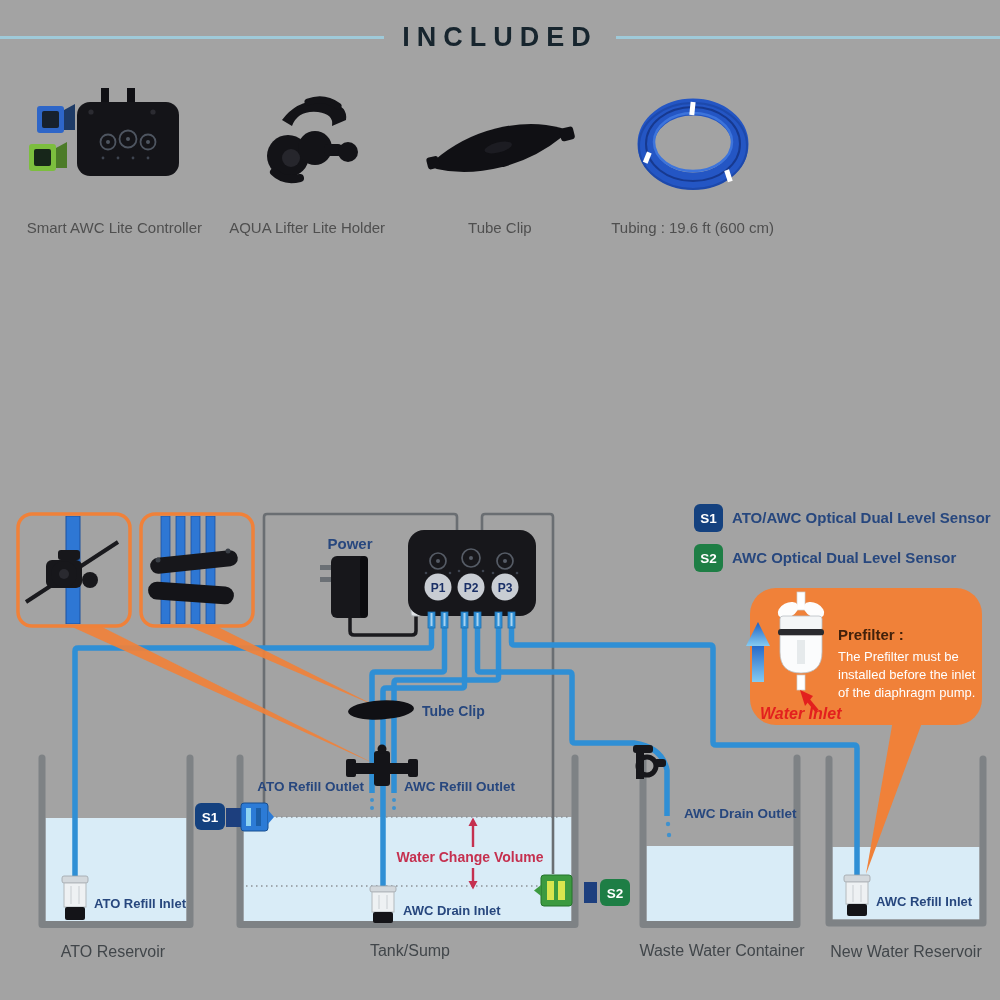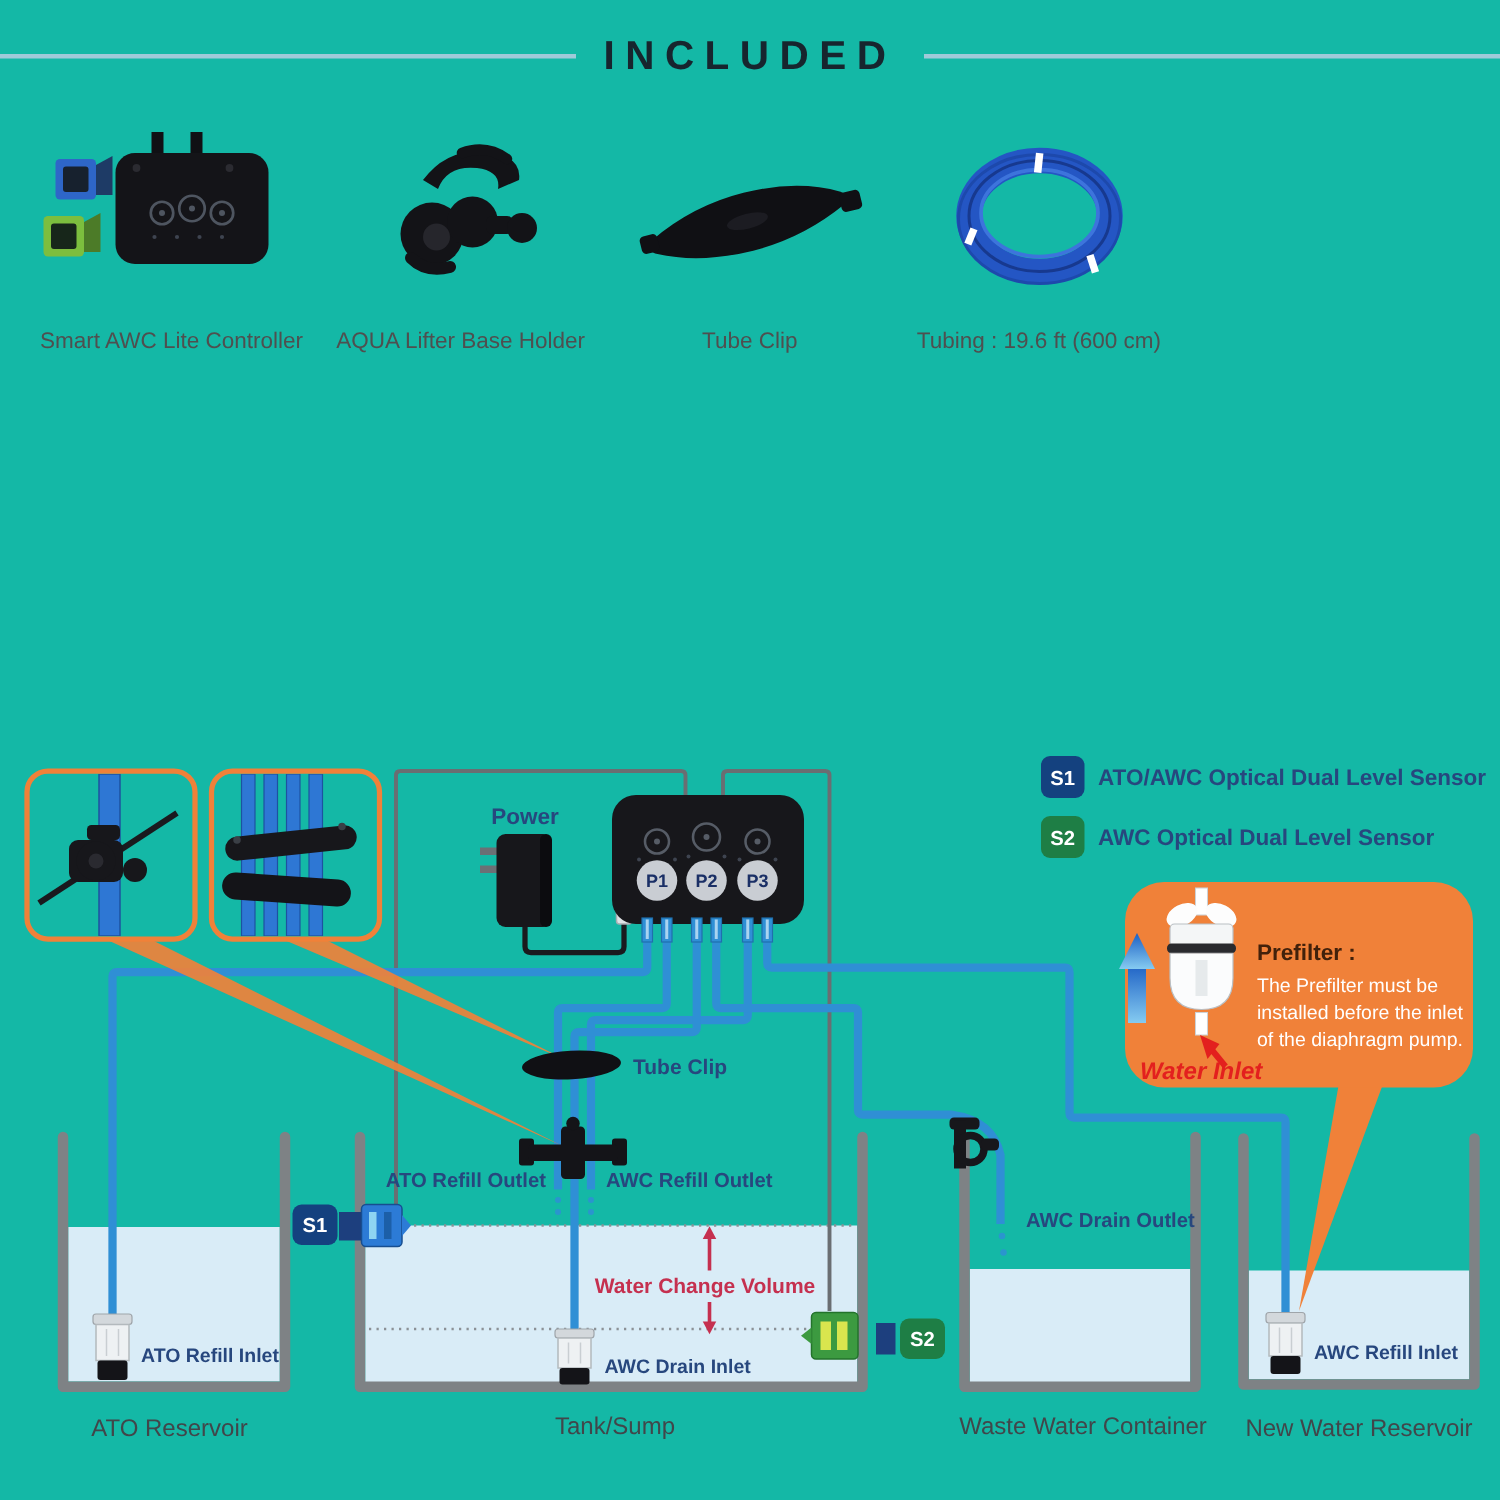--- a/index.html
+++ b/index.html
@@ -1,16 +1,16 @@
 <!DOCTYPE html>
 <html><head>
 <meta charset="utf-8">
 <style>
   html,body{margin:0;padding:0;background:#ffffff;}
-  .page{position:relative;width:1000px;height:1000px;background:#14b8a6;overflow:hidden;
+  .page{position:relative;width:1000px;height:1000px;background:#a3a3a3;overflow:hidden;
         font-family:"Liberation Sans",sans-serif;}
   
   .hdr{position:absolute;top:22px;left:0;width:1000px;display:flex;align-items:center;justify-content:center;gap:18px;}
   .hdr .rule{flex:1;height:3px;background:#9FCAD9;}
   .hdr h1{margin:0;font-size:27px;font-weight:bold;color:#17252E;letter-spacing:7px;white-space:nowrap;}
   
   .products{position:absolute;top:70px;left:0;width:807px;display:grid;grid-template-columns:repeat(4,1fr);row-gap:8px;padding:0 18px;box-sizing:border-box;}
   .product{height:172px;display:flex;flex-direction:column;align-items:center;justify-content:flex-end;}
   .icon-wrap{flex:1;display:flex;align-items:center;justify-content:center;width:100%;}
   .product-label{font-size:15px;color:#4F4F4F;padding-bottom:6px;white-space:nowrap;}
@@ -70,21 +70,21 @@
           <path d="M70,34 Q88,10 118,16 Q136,20 134,34 L120,40 Q122,28 106,26 Q86,24 80,40 Z" fill="#131317"></path>
           <path d="M96,16 q16,-6 30,4" fill="none" stroke="#131317" stroke-width="7" stroke-linecap="round"></path>
           <circle cx="76" cy="70" r="21" fill="#131317"></circle>
           <circle cx="103" cy="62" r="17" fill="#131317"></circle>
           <circle cx="79" cy="72" r="9" fill="#26262C"></circle>
           <rect x="112" y="58" width="18" height="12" rx="4" fill="#131317"></rect>
           <circle cx="136" cy="66" r="10" fill="#131317"></circle>
           <path d="M62,86 q10,10 26,6" fill="none" stroke="#131317" stroke-width="8" stroke-linecap="round"></path>
         </svg>
       </div>
-      <div class="product-label">AQUA Lifter Base Holder</div>
+      <div class="product-label">AQUA Lifter Lite Holder</div>
     </div>
 
 
 
     <div class="product">
       <div class="icon-wrap">
         <svg width="190" height="118" viewBox="0 0 190 118">
           <g transform="rotate(-14 95 60)">
             <path d="M28,58 Q60,42 95,42 Q132,42 158,57 Q164,61 158,66 Q126,81 92,81 Q55,81 28,67 Q22,62 28,58 Z" fill="#101014"></path>
             <rect x="20" y="54" width="12" height="12" rx="3" fill="#101014"></rect>

